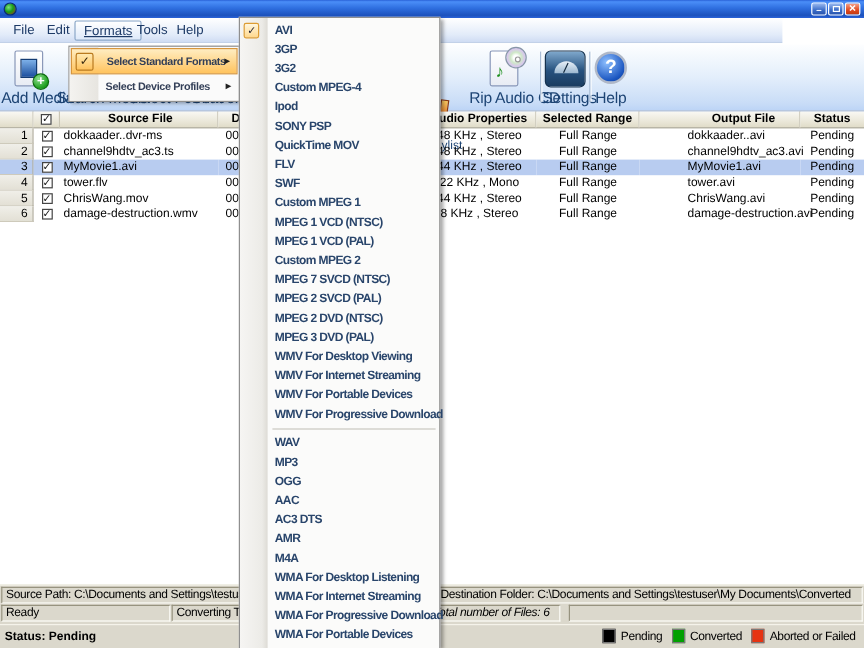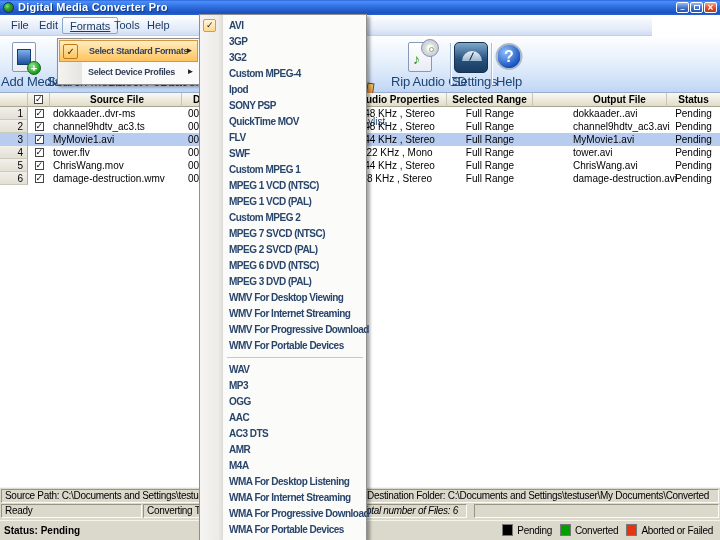--- a/index.html
+++ b/index.html
@@ -125,21 +125,20 @@
     background:linear-gradient(#fff6de,#ffd88e); border:1px solid #dd9c33; border-radius:2px;
     color:#223; font-size:9px; line-height:11px; text-align:center; font-weight:bold; }
   .m2-check::after { content:"✓"; }
   .m2-sep { height:1px; background:#c9c7c1; margin:3px 3px 4px 27px; }
 </style>
 </head>
 <body>
 
 <div class="titlebar">
   <div class="app-icon"></div>
-  <div class="title-text">Digital Media Converter Pro</div>
   <div class="winbtn min" style="left:676px;"></div>
   <div class="winbtn restore" style="left:690px;"><span class="restore-glyph"></span></div>
   <div class="winbtn close" style="left:704px;"></div>
 </div>
 
 <div class="menubar">
   <div class="menu-item" style="left:4px;">File</div>
   <div class="menu-item" style="left:32px;">Edit</div>
   <div class="menu-item active" style="left:62px;">Formats</div>
   <div class="menu-item" style="left:107px;">Tools</div>
@@ -384,41 +383,41 @@
       <div class="m2-item">
         
         <span>MPEG 7 SVCD (NTSC)</span>
       </div>
       <div class="m2-item">
         
         <span>MPEG 2 SVCD (PAL)</span>
       </div>
       <div class="m2-item">
         
-        <span>MPEG 6 DVD (NTSC)</span>
+        <span>MPEG 2 DVD (NTSC)</span>
       </div>
       <div class="m2-item">
         
         <span>MPEG 3 DVD (PAL)</span>
       </div>
       <div class="m2-item">
         
         <span>WMV For Desktop Viewing</span>
       </div>
       <div class="m2-item">
         
         <span>WMV For Internet Streaming</span>
       </div>
       <div class="m2-item">
         
+        <span>WMV For Portable Devices</span>
+      </div>
+      <div class="m2-item">
+        
         <span>WMV For Progressive Download</span>
-      </div>
-      <div class="m2-item">
-        
-        <span>WMV For Portable Devices</span>
       </div>
     </div>
   <div class="m2-sep"></div>
   <div>
 
   <div class="m2-item">
         
         <span>WAV</span>
       </div>
       <div class="m2-item">

